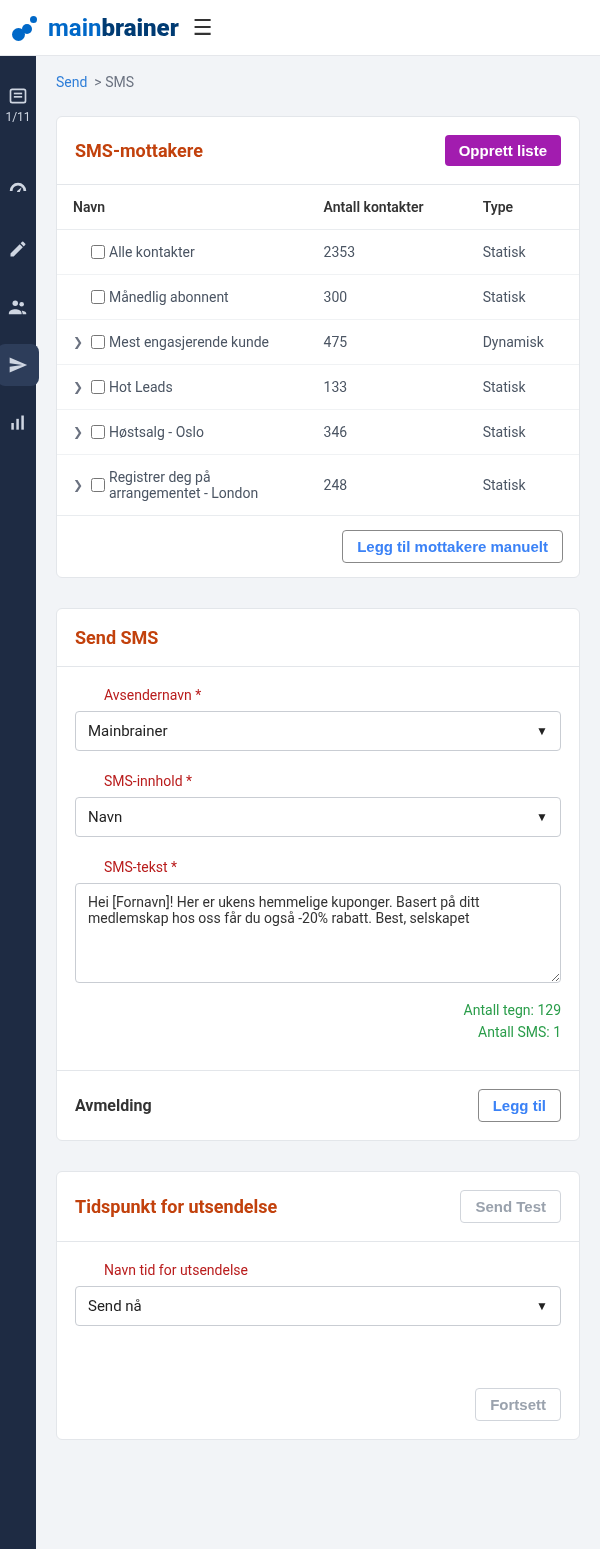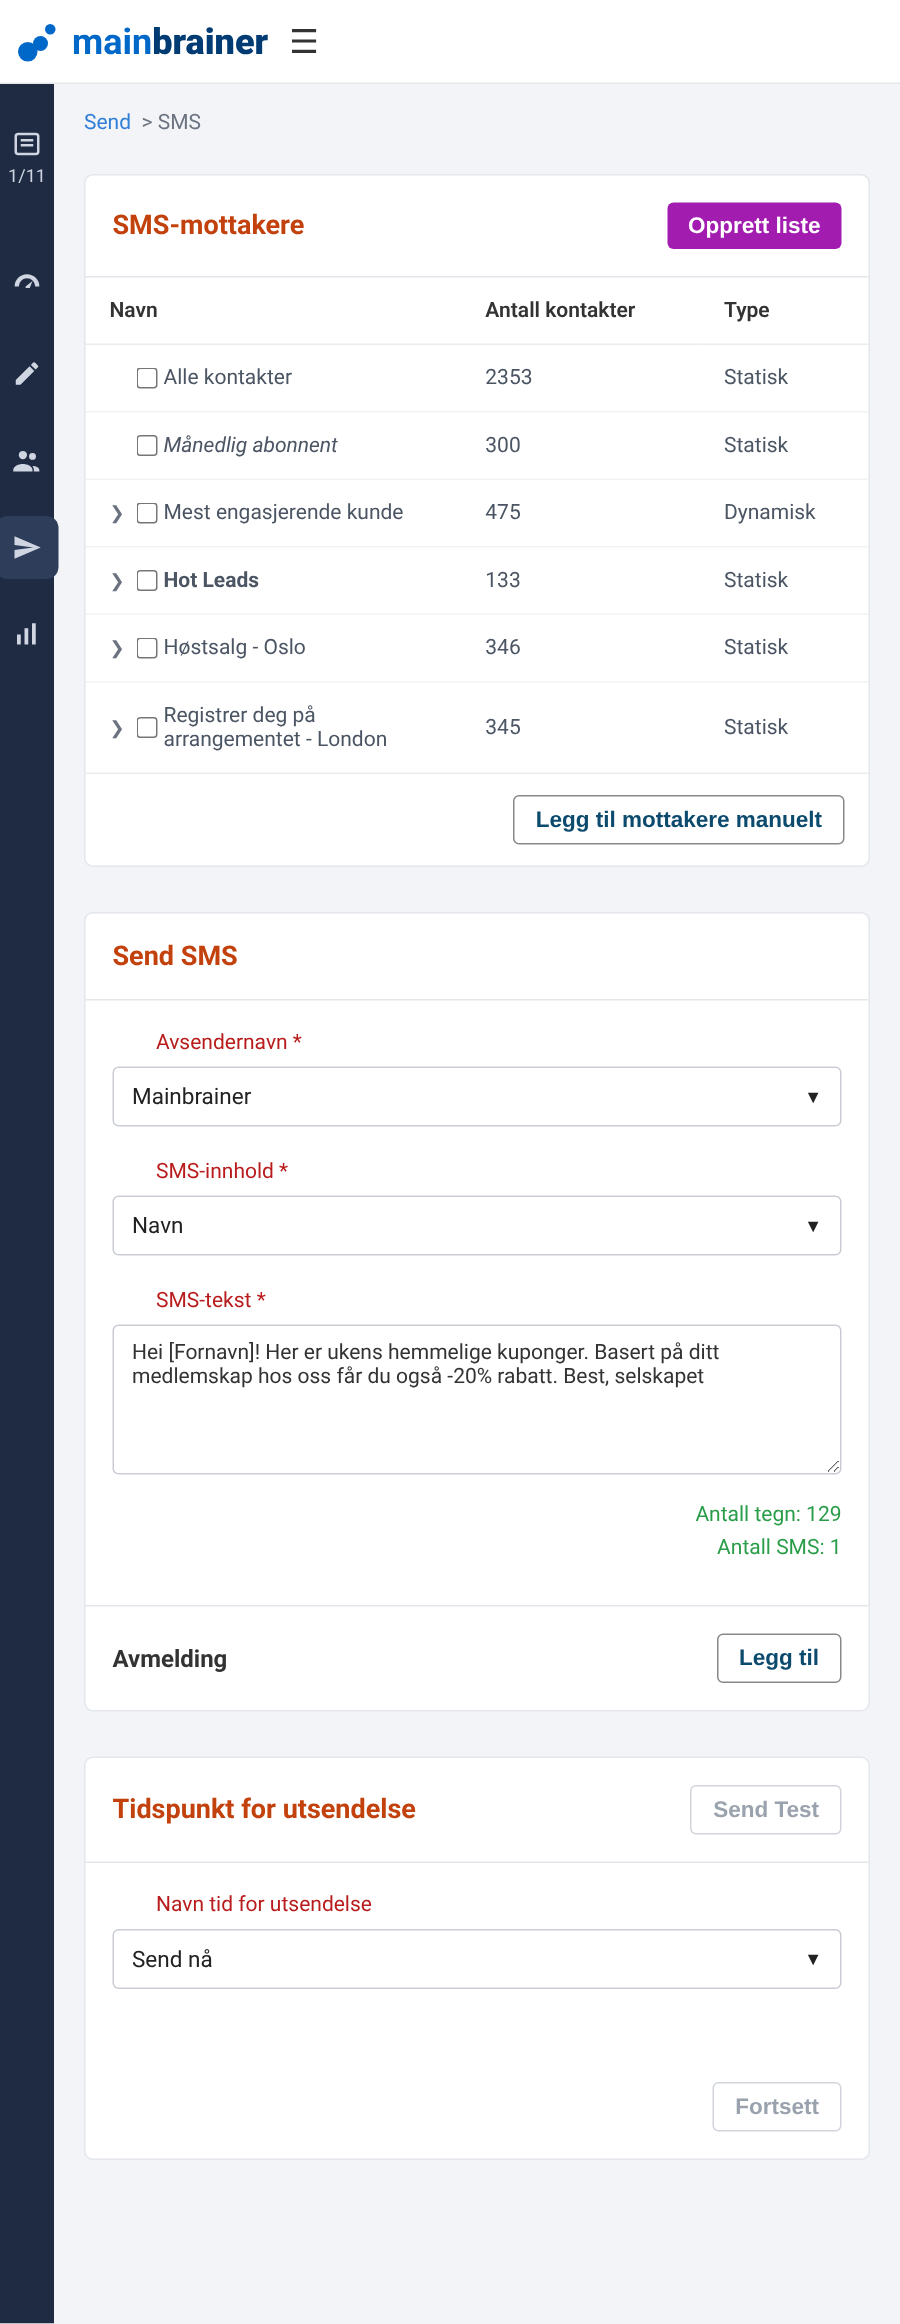--- a/index.html
+++ b/index.html
@@ -121,21 +121,21 @@
     border:none;
     border-radius:4px;
     padding:7px 14px;
     font-size:15px;
     font-weight:600;
     cursor:pointer;
   }
   .btn-outline {
     background:#fff;
     border:1px solid #888;
-    color:#0c4a6e;
+    color:#3b82f6;
     font-weight:600;
     padding:7px 14px;
     border-radius:4px;
     font-size:15px;
     cursor:pointer;
   }
   .btn-disabled {
     background:#fff;
     border:1px solid #d1d5db;
     color:#9aa2ad;
@@ -333,21 +333,21 @@
                 </div>
               </td>
               <td>2353</td>
               <td>Statisk</td>
             </tr>
             <tr>
               <td>
                 <div class="name-cell">
                   <span class="chev empty">❯</span>
                   <input type="checkbox" style="">
-                  <span style="max-width:160px;font-style:italic;">Månedlig abonnent</span>
+                  <span style="max-width:160px;">Månedlig abonnent</span>
                 </div>
               </td>
               <td>300</td>
               <td>Statisk</td>
             </tr>
             <tr>
               <td>
                 <div class="name-cell">
                   <span class="chev ">❯</span>
                   <input type="checkbox" style="">
@@ -355,21 +355,21 @@
                 </div>
               </td>
               <td>475</td>
               <td>Dynamisk</td>
             </tr>
             <tr>
               <td>
                 <div class="name-cell">
                   <span class="chev ">❯</span>
                   <input type="checkbox" style="">
-                  <span style="max-width:160px;font-weight:bold;">Hot Leads</span>
+                  <span style="max-width:160px;">Hot Leads</span>
                 </div>
               </td>
               <td>133</td>
               <td>Statisk</td>
             </tr>
             <tr>
               <td>
                 <div class="name-cell">
                   <span class="chev ">❯</span>
                   <input type="checkbox" style="">
@@ -380,21 +380,21 @@
               <td>Statisk</td>
             </tr>
             <tr>
               <td>
                 <div class="name-cell">
                   <span class="chev ">❯</span>
                   <input type="checkbox" style="">
                   <span style="max-width:160px;">Registrer deg på arrangementet - London</span>
                 </div>
               </td>
-              <td>345</td>
+              <td>248</td>
               <td>Statisk</td>
             </tr>
           </tbody>
       </table>
       <div class="card-footer">
         <button class="btn-outline">Legg til mottakere manuelt</button>
       </div>
     </div>
 
     <div class="card">

